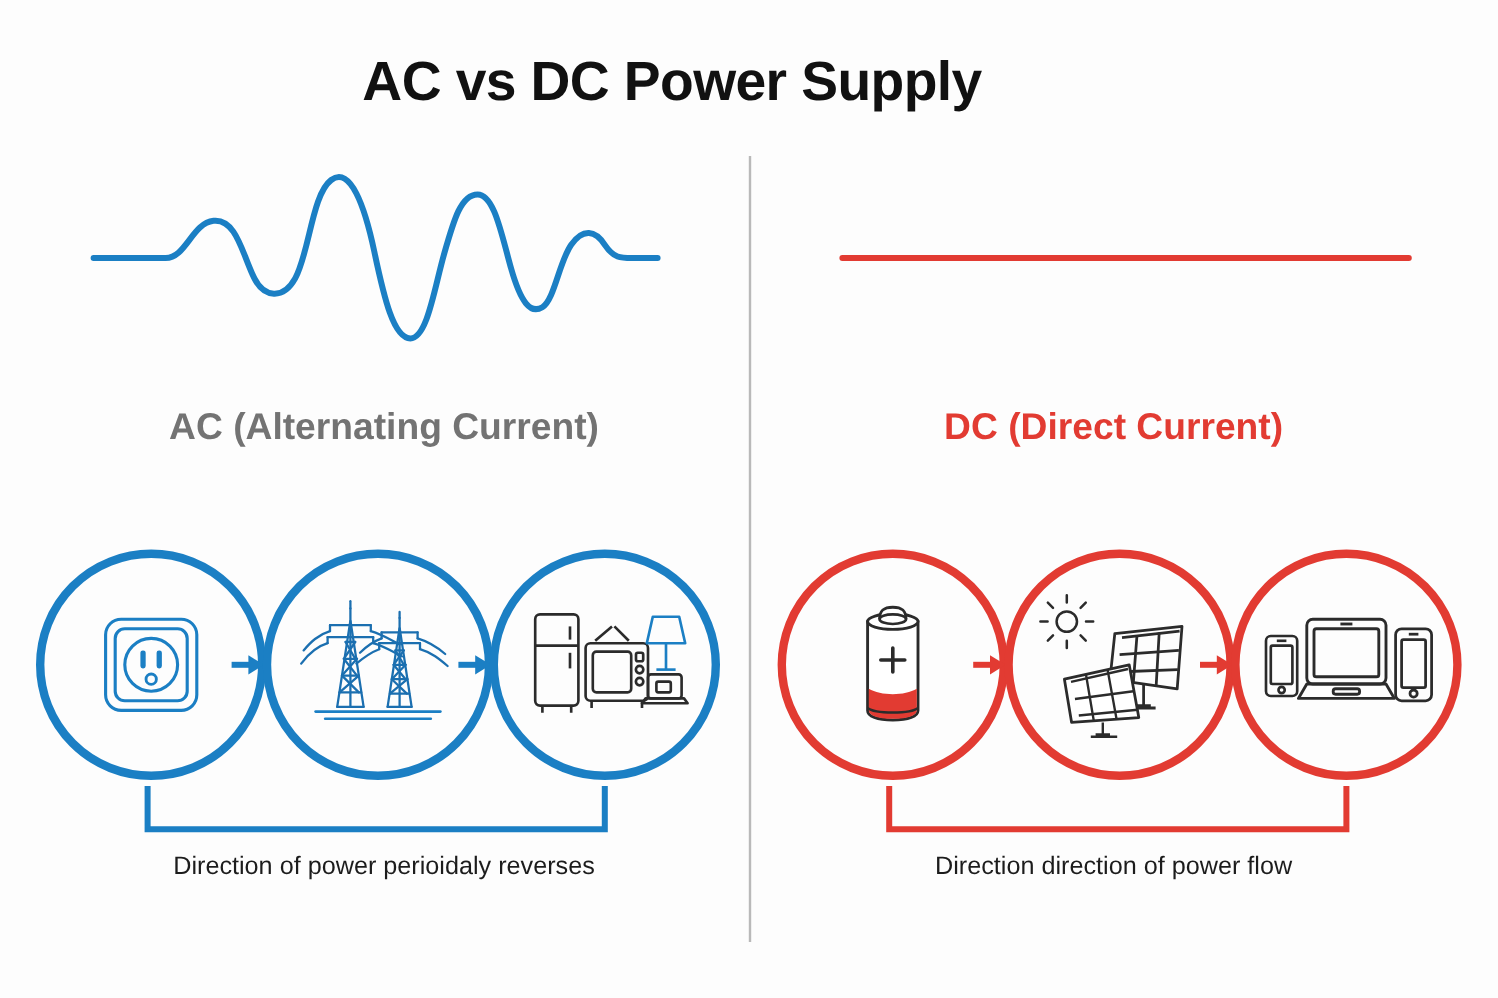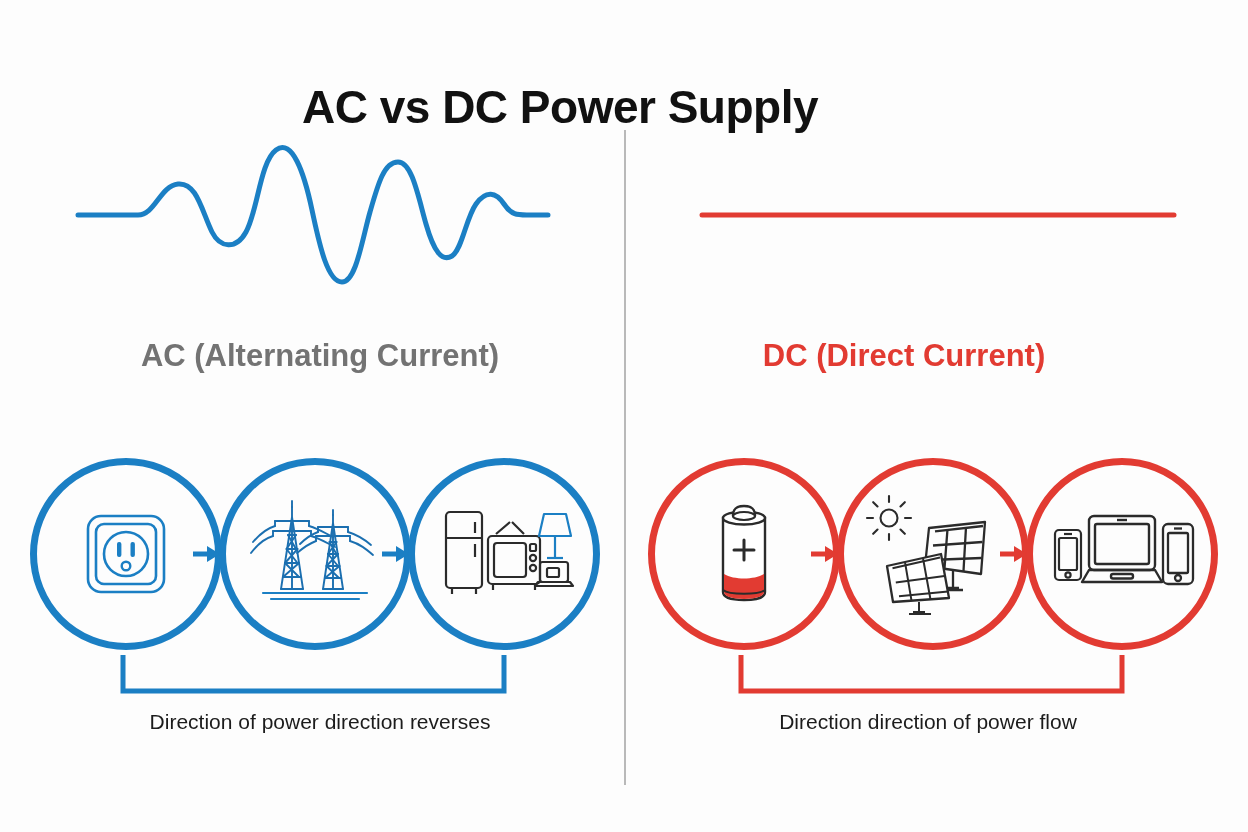--- a/index.html
+++ b/index.html
@@ -10,39 +10,38 @@
     overflow:hidden;
     position:relative;
   }
   .stage{position:absolute;left:0;top:0;width:1248px;height:832px;}
 
   .title{
     position:absolute;left:0;top:40px;width:1120px;
     text-align:center;
     font-size:46px;font-weight:bold;color:#111111;
     letter-spacing:-0.5px;
-    margin-top:40px;
   }
 
   .divider{
     position:absolute;left:624px;top:130px;
     width:2px;height:655px;
     background:#b9b9b9;
   }
 
   .wave-wrap{position:absolute;left:60px;top:100px;width:510px;height:200px;}
   .dcline-wrap{position:absolute;left:680px;top:100px;width:520px;height:200px;}
 
   .side-label{
     position:absolute;top:338px;
     font-size:31px;font-weight:bold;
     text-align:center;
   }
   .side-label.ac{left:20px;width:600px;color:#737373;}
-  .side-label.dc{left:604px;width:600px;color:#e23b32;}
+  .side-label.dc{left:628px;width:600px;color:#e23b32;}
 
   .row{position:absolute;top:458px;height:200px;}
   .row.ac{left:30px;width:570px;}
   .row.dc{left:648px;width:570px;}
 
   .circle{
     position:absolute;top:0;
     width:192px;height:192px;
     border-radius:50%;
     box-sizing:border-box;
@@ -325,16 +324,16 @@
       <path d="M 93 0 L 93 36 L 474 36 L 474 0" fill="none" stroke="#1b7fc4" stroke-width="5" stroke-linejoin="miter"></path>
     </svg>
   </div>
 
   <div class="bracket dc">
     <svg width="570" height="42" viewBox="0 0 570 42">
       <path d="M 93 0 L 93 36 L 474 36 L 474 0" fill="none" stroke="#e23b32" stroke-width="5" stroke-linejoin="miter"></path>
     </svg>
   </div>
 
-  <div class="caption ac">Direction of power direction reverses</div>
+  <div class="caption ac">Direction of power perioidaly reverses</div>
   <div class="caption dc">Direction direction of power flow</div>
 
 </div>
 
 </body></html>

